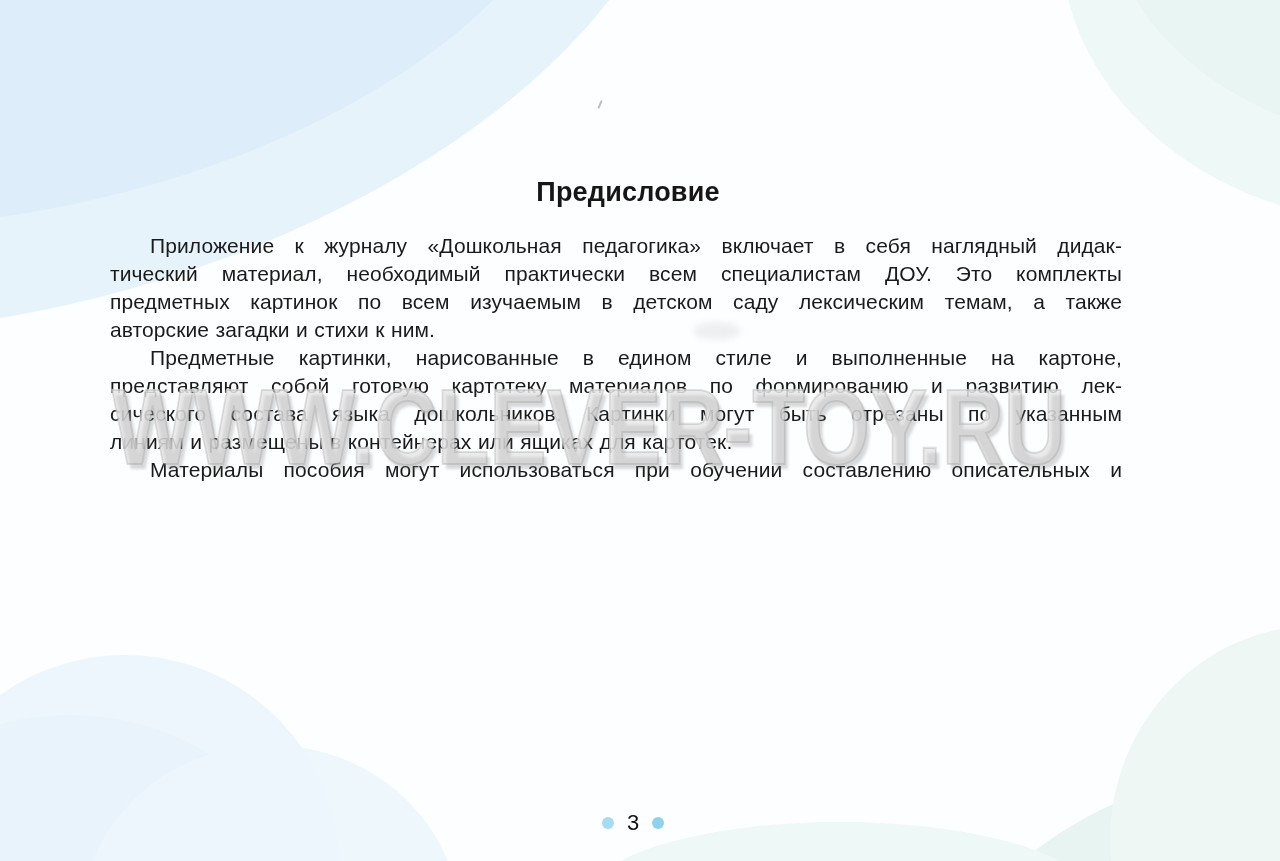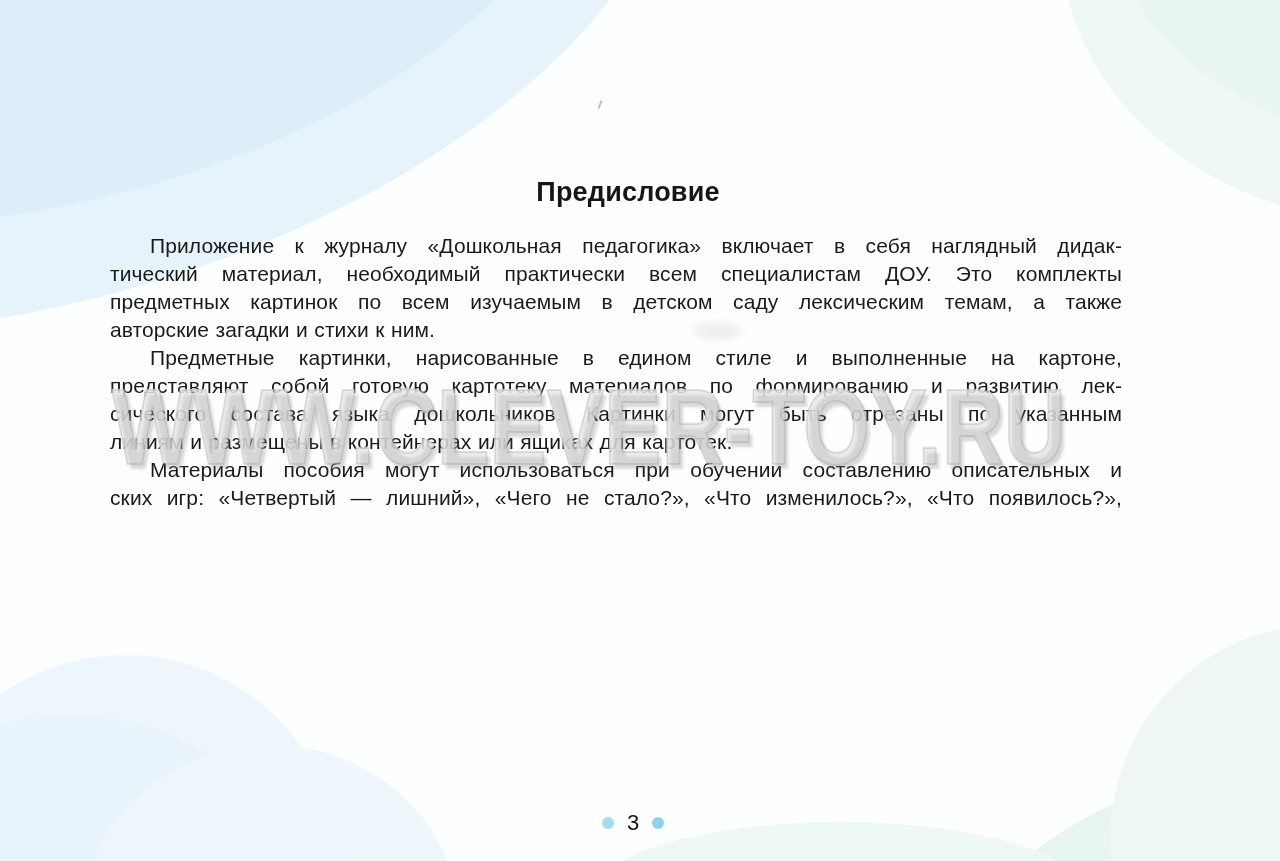--- a/index.html
+++ b/index.html
@@ -111,21 +111,20 @@
 
     <div class="paragraph">
       <div class="line just indent">Предметные картинки, нарисованные в едином стиле и выполненные на картоне,</div>
       <div class="line just">представляют собой готовую картотеку материалов по формированию и развитию лек-</div>
       <div class="line just">сического состава языка дошкольников. Картинки могут быть отрезаны по указанным</div>
       <div class="line">линиям и размещены в контейнерах или ящиках для картотек.</div>
     </div>
 
     <div class="paragraph">
       <div class="line just indent">Материалы пособия могут использоваться при обучении составлению описательных и</div>
-      <div class="line just">ских игр: «Четвертый — лишний», «Чего не стало?», «Что изменилось?», «Что появилось?»,</div>
     </div>
   </div>
 
   <div class="watermark">WWW.CLEVER-TOY.RU</div>
 
   <div class="footer">
     <span class="dot dot-left"></span>
     <span class="pagenum">3</span>
     <span class="dot dot-right"></span>
   </div>

